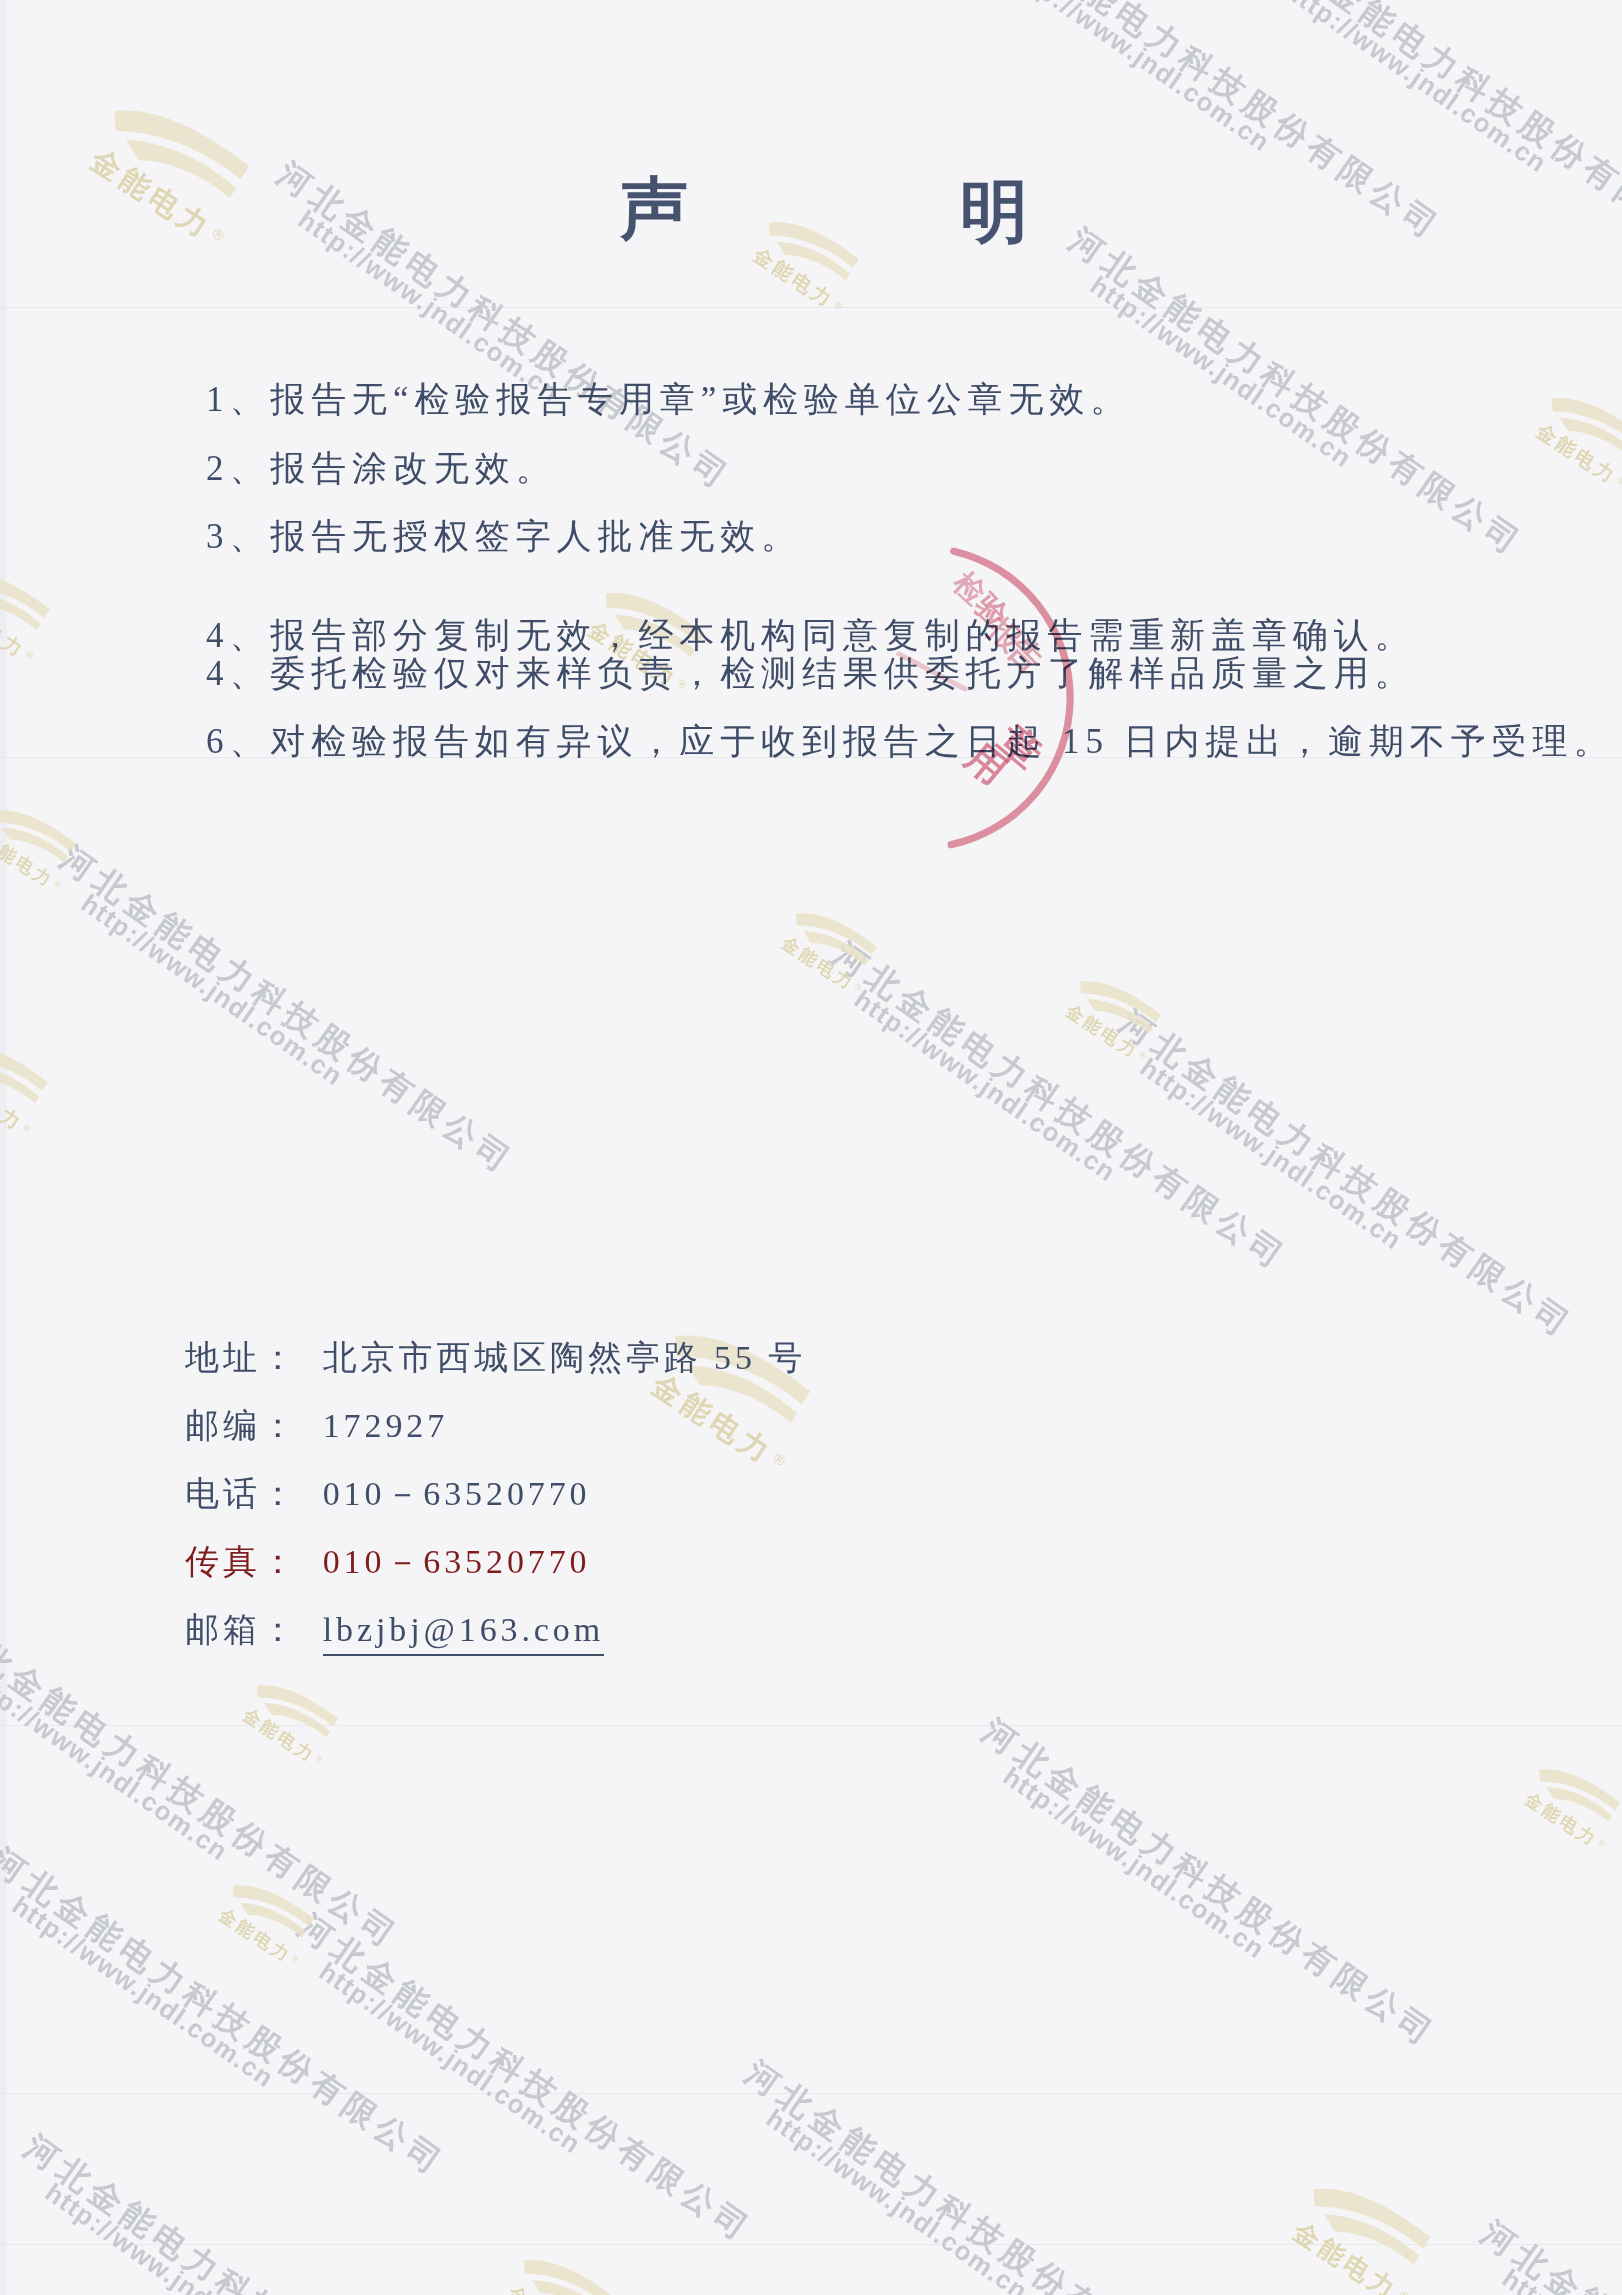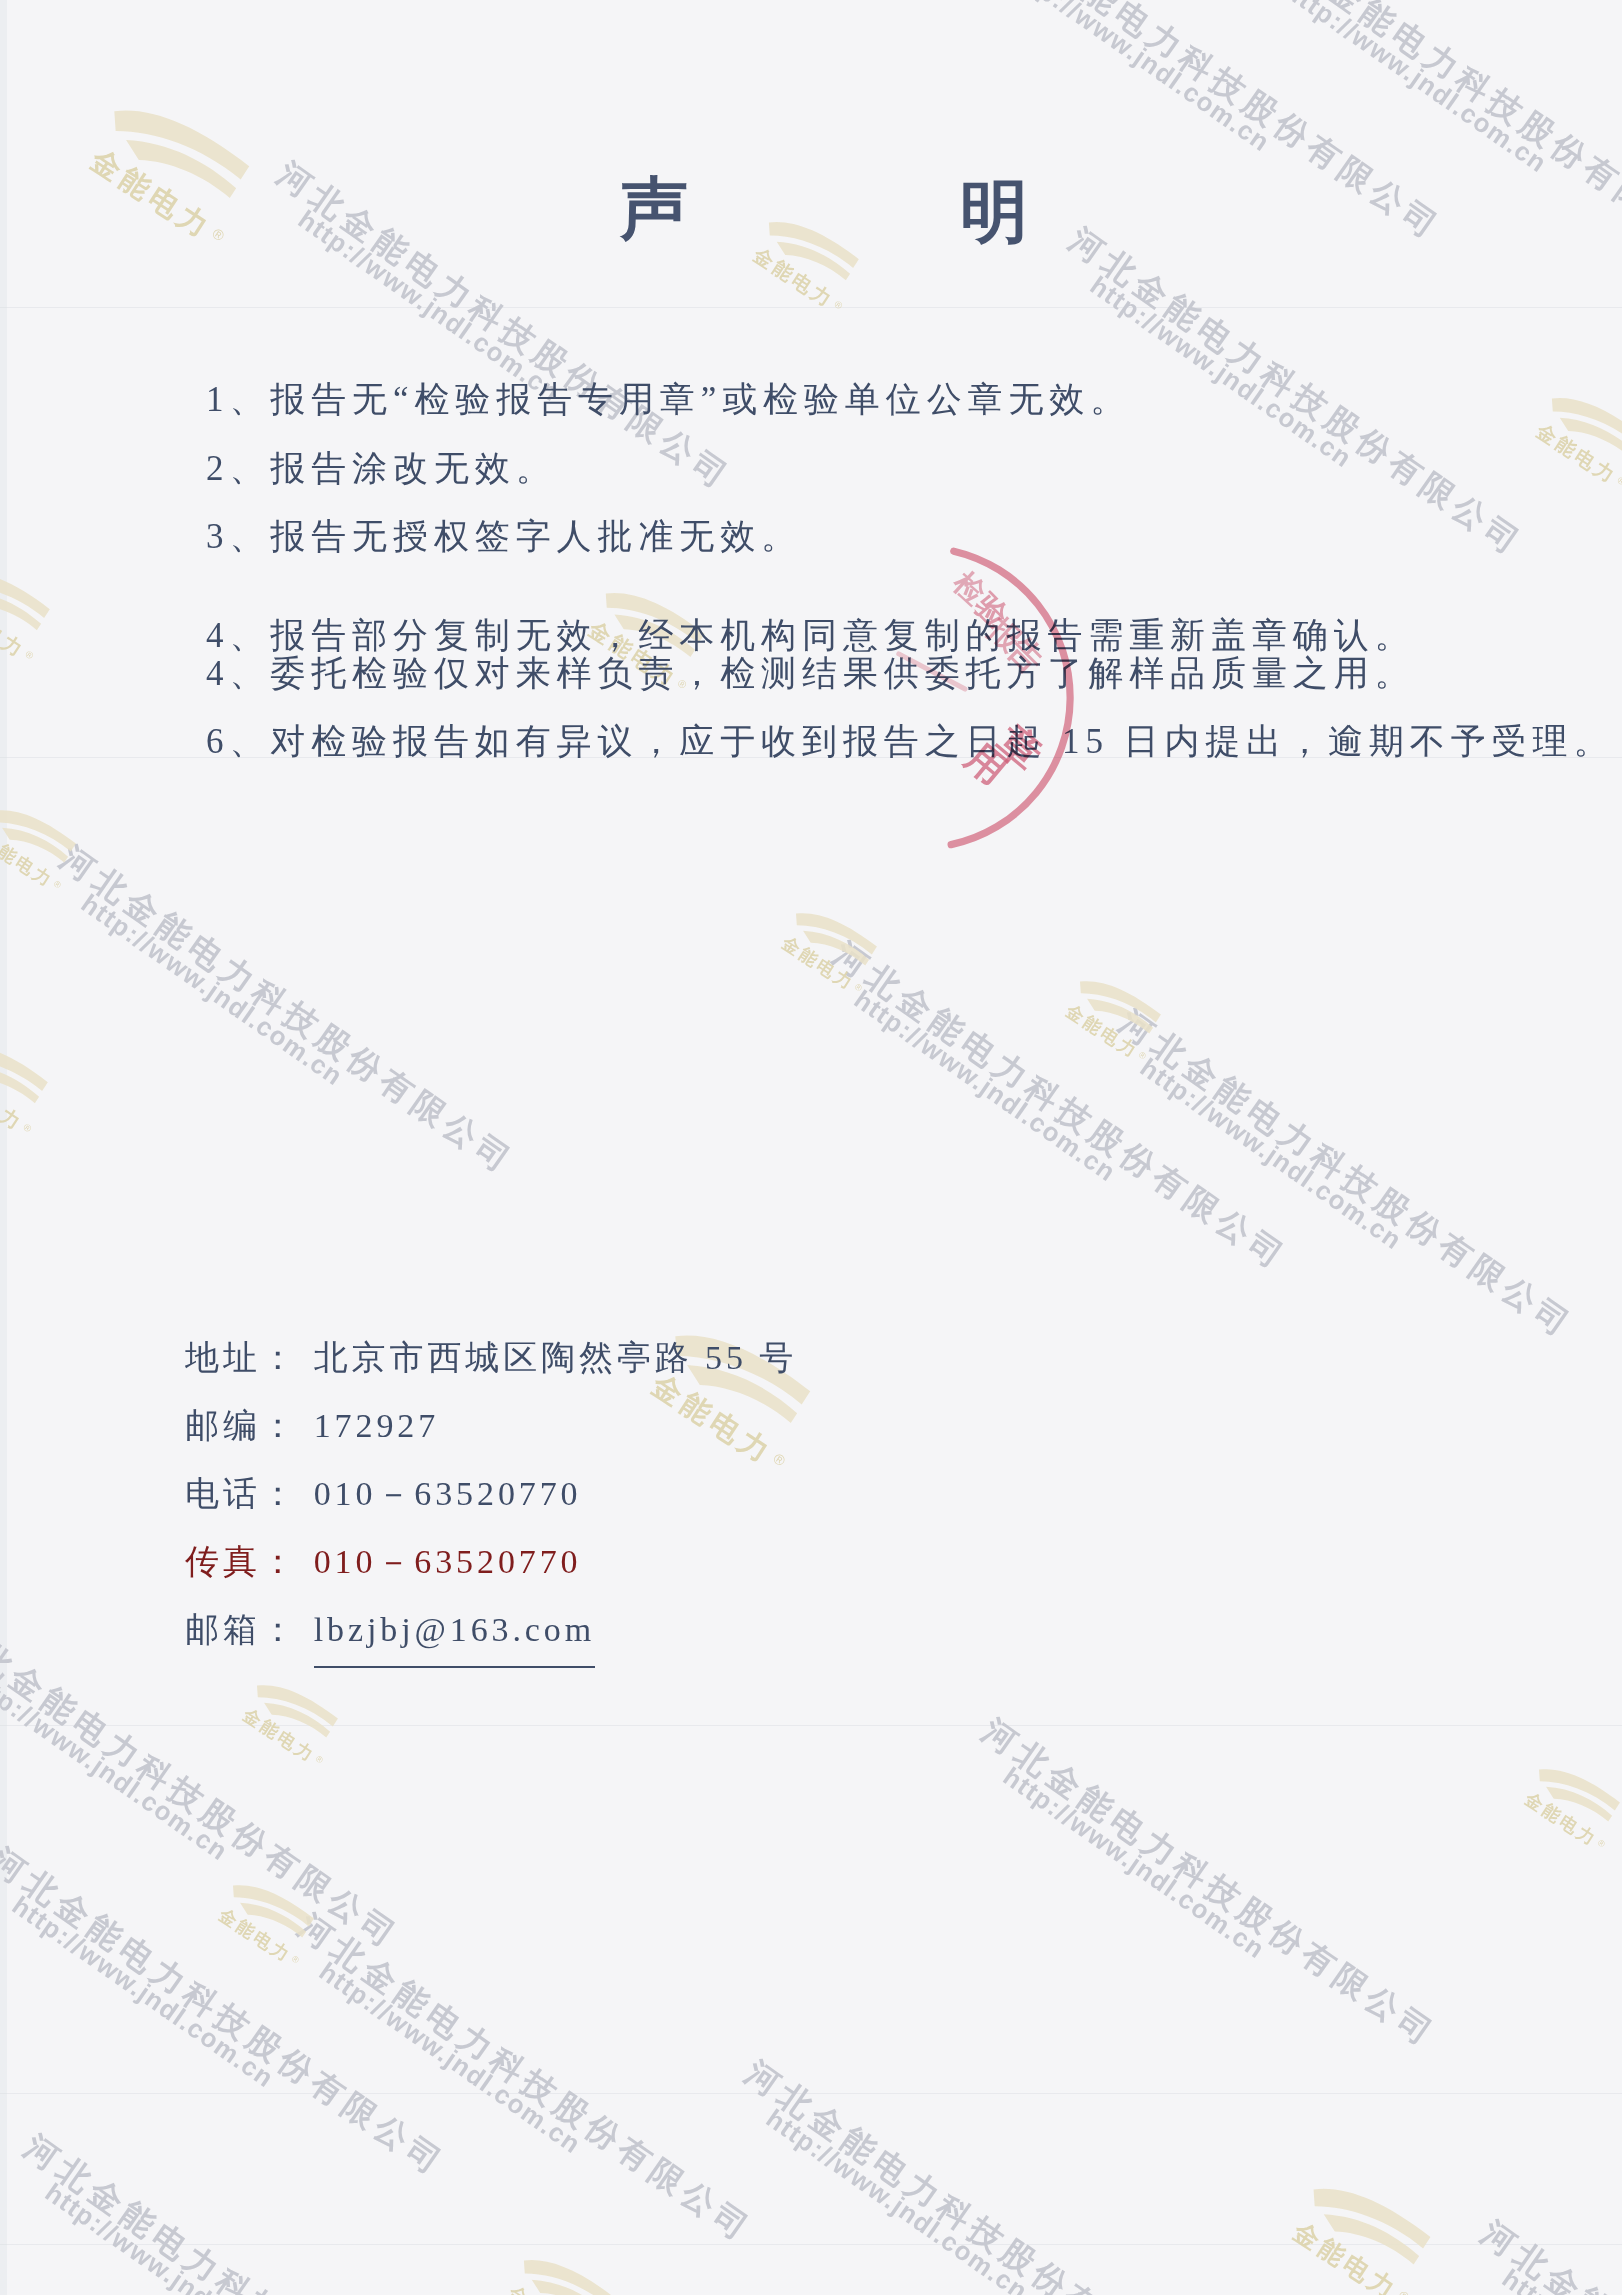--- a/index.html
+++ b/index.html
@@ -37,22 +37,22 @@
   .wm-logo-name{font-size:19.6px;font-weight:bold;letter-spacing:3.3px;}
   .wm-logo-reg{font-size:9.8px;vertical-align:super;margin-left:2.6px;}
   
   .doc-layer{position:absolute;inset:0;z-index:2;}
   .title-char{position:absolute;font-size:68px;font-weight:bold;}
   .notice{
     position:absolute;left:206px;white-space:nowrap;
     font-size:35px;letter-spacing:5.9px;line-height:1.2;
   }
   .contact-row{position:absolute;left:185px;white-space:nowrap;font-size:34px;letter-spacing:3.9px;}
-  .contact-value{margin-left:15px;}
-  .contact-value.u{border-bottom:2px solid currentColor;padding-bottom:18px;}
+  .contact-value{margin-left:24px;}
+  .contact-value.u{border-bottom:2px solid currentColor;padding-bottom:6px;}
   
   .stamp{position:absolute;inset:0;z-index:3;mix-blend-mode:multiply;pointer-events:none;}
   .stamp-char{
     position:absolute;font-family:"Liberation Sans","DejaVu Sans",sans-serif;
     font-weight:bold;transform-origin:center center;white-space:nowrap;
   }
   .stamp-slash{position:absolute;left:892px;top:669px;width:80px;height:4.6px;
     border-radius:2.6px;opacity:.38;transform:rotate(28deg);}
 </style>
 </head>

